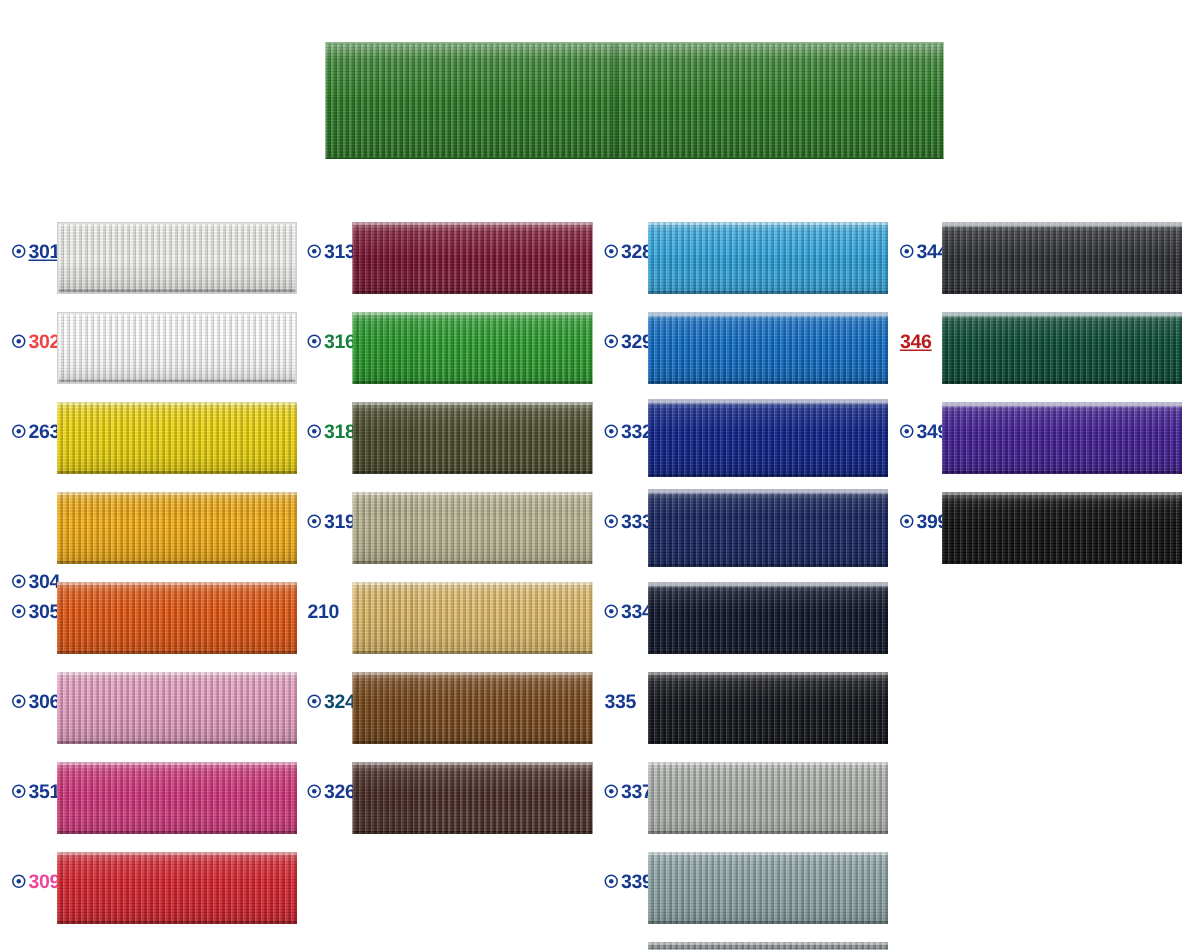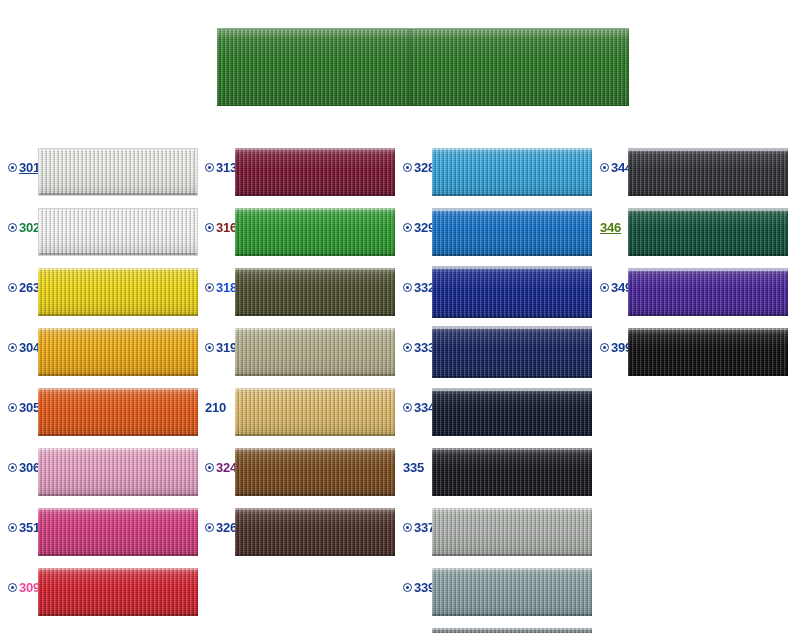--- a/index.html
+++ b/index.html
@@ -117,21 +117,21 @@
             <span>301</span>
           </div>
           <div class="swatch pale" style="left: 30px; background: rgb(242, 242, 238);">
             <div class="sheen"></div>
             <div class="weave"></div>
             <div class="edge-hi"></div>
             <div class="edge-lo"></div>
           </div>
         </div>
         <div class="row">
-          <div class="label" style="color: #15803d;">
+          <div class="label" style="color: #ef4444;">
             <span class="bullseye"></span>
             <span>302</span>
           </div>
           <div class="swatch pale" style="left: 30px; background: rgb(252, 252, 252);">
             <div class="sheen"></div>
             <div class="weave"></div>
             <div class="edge-hi"></div>
             <div class="edge-lo"></div>
           </div>
         </div>
@@ -141,21 +141,21 @@
             <span>263</span>
           </div>
           <div class="swatch" style="left: 30px; background: rgb(245, 221, 16);">
             <div class="sheen"></div>
             <div class="weave"></div>
             <div class="edge-hi"></div>
             <div class="edge-lo"></div>
           </div>
         </div>
         <div class="row">
-          <div class="label" style="color: rgb(23, 58, 145);">
+          <div class="label" style="color: rgb(23, 58, 145); margin-top: 40px;">
             <span class="bullseye"></span>
             <span>304</span>
           </div>
           <div class="swatch" style="left: 30px; background: rgb(245, 174, 18);">
             <div class="sheen"></div>
             <div class="weave"></div>
             <div class="edge-hi"></div>
             <div class="edge-lo"></div>
           </div>
         </div>
@@ -215,33 +215,33 @@
             <span>313</span>
           </div>
           <div class="swatch" style="left: 30px; background: rgb(122, 19, 48);">
             <div class="sheen"></div>
             <div class="weave"></div>
             <div class="edge-hi"></div>
             <div class="edge-lo"></div>
           </div>
         </div>
         <div class="row">
-          <div class="label" style="color: #7f1d1d;">
+          <div class="label" style="color: #15803d;">
             <span class="bullseye"></span>
             <span>316</span>
           </div>
           <div class="swatch" style="left: 30px; background: rgb(42, 158, 44);">
             <div class="sheen"></div>
             <div class="weave"></div>
             <div class="edge-hi"></div>
             <div class="edge-lo"></div>
           </div>
         </div>
         <div class="row">
-          <div class="label" style="color: #1d4ed8;">
+          <div class="label" style="color: #15803d;">
             <span class="bullseye"></span>
             <span>318</span>
           </div>
           <div class="swatch" style="left: 30px; background: rgb(76, 78, 44);">
             <div class="sheen"></div>
             <div class="weave"></div>
             <div class="edge-hi"></div>
             <div class="edge-lo"></div>
           </div>
         </div>
@@ -262,21 +262,21 @@
             <span>210</span>
           </div>
           <div class="swatch" style="left: 30px; background: rgb(226, 190, 108);">
             <div class="sheen"></div>
             <div class="weave"></div>
             <div class="edge-hi"></div>
             <div class="edge-lo"></div>
           </div>
         </div>
         <div class="row">
-          <div class="label" style="color: #701a75;">
+          <div class="label" style="color: #0c4a6e;">
             <span class="bullseye"></span>
             <span>324</span>
           </div>
           <div class="swatch" style="left: 30px; background: rgb(122, 74, 28);">
             <div class="sheen"></div>
             <div class="weave"></div>
             <div class="edge-hi"></div>
             <div class="edge-lo"></div>
           </div>
         </div>
@@ -404,21 +404,21 @@
             <span>344</span>
           </div>
           <div class="swatch darklip" style="left: 28px; background: rgb(46, 48, 52);">
             <div class="sheen"></div>
             <div class="weave"></div>
             <div class="edge-hi"></div>
             <div class="edge-lo"></div>
           </div>
         </div>
         <div class="row">
-          <div class="label" style="color: #4d7c0f; text-decoration: underline;">
+          <div class="label" style="color: #b91c1c; text-decoration: underline;">
             <span>346</span>
           </div>
           <div class="swatch darklip" style="left: 28px; background: rgb(13, 80, 56);">
             <div class="sheen"></div>
             <div class="weave"></div>
             <div class="edge-hi"></div>
             <div class="edge-lo"></div>
           </div>
         </div>
         <div class="row">

